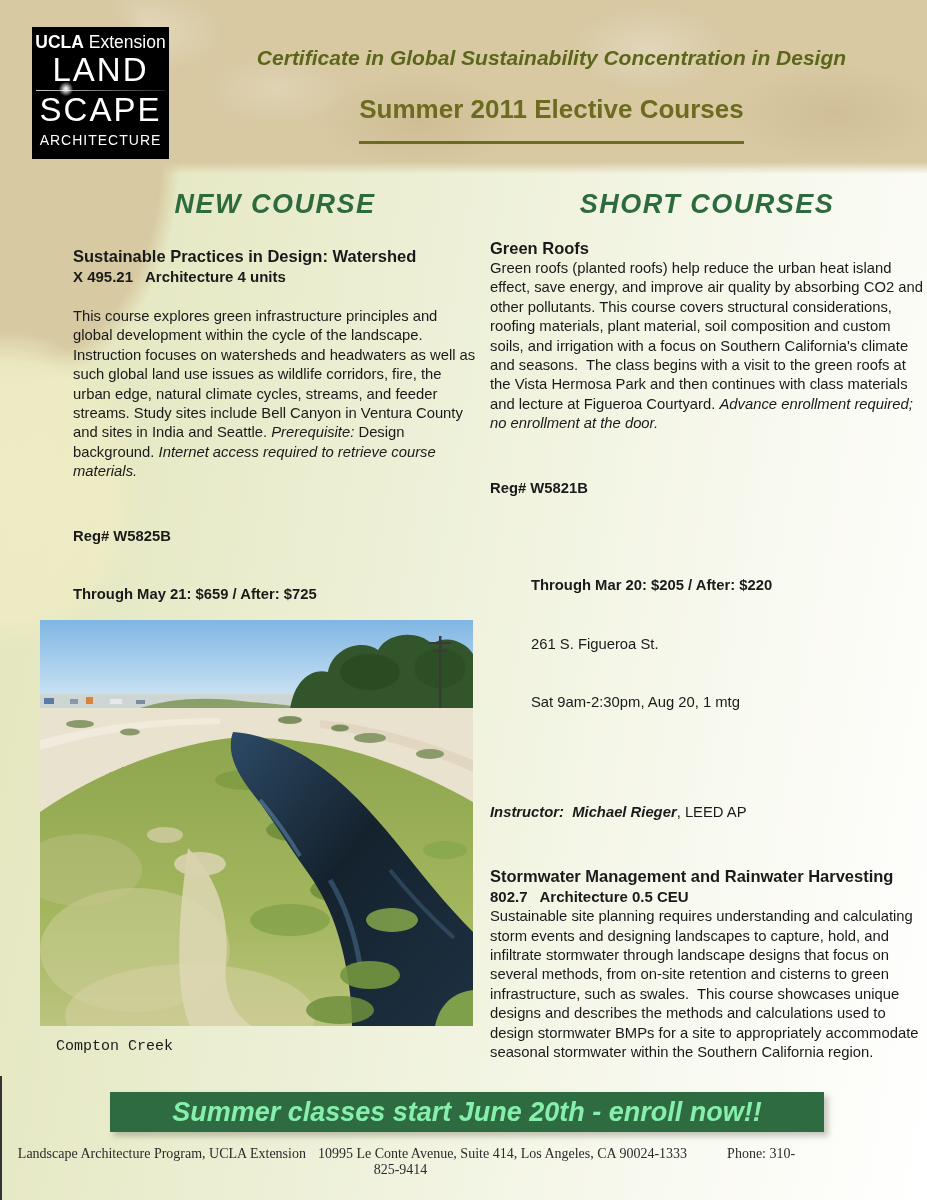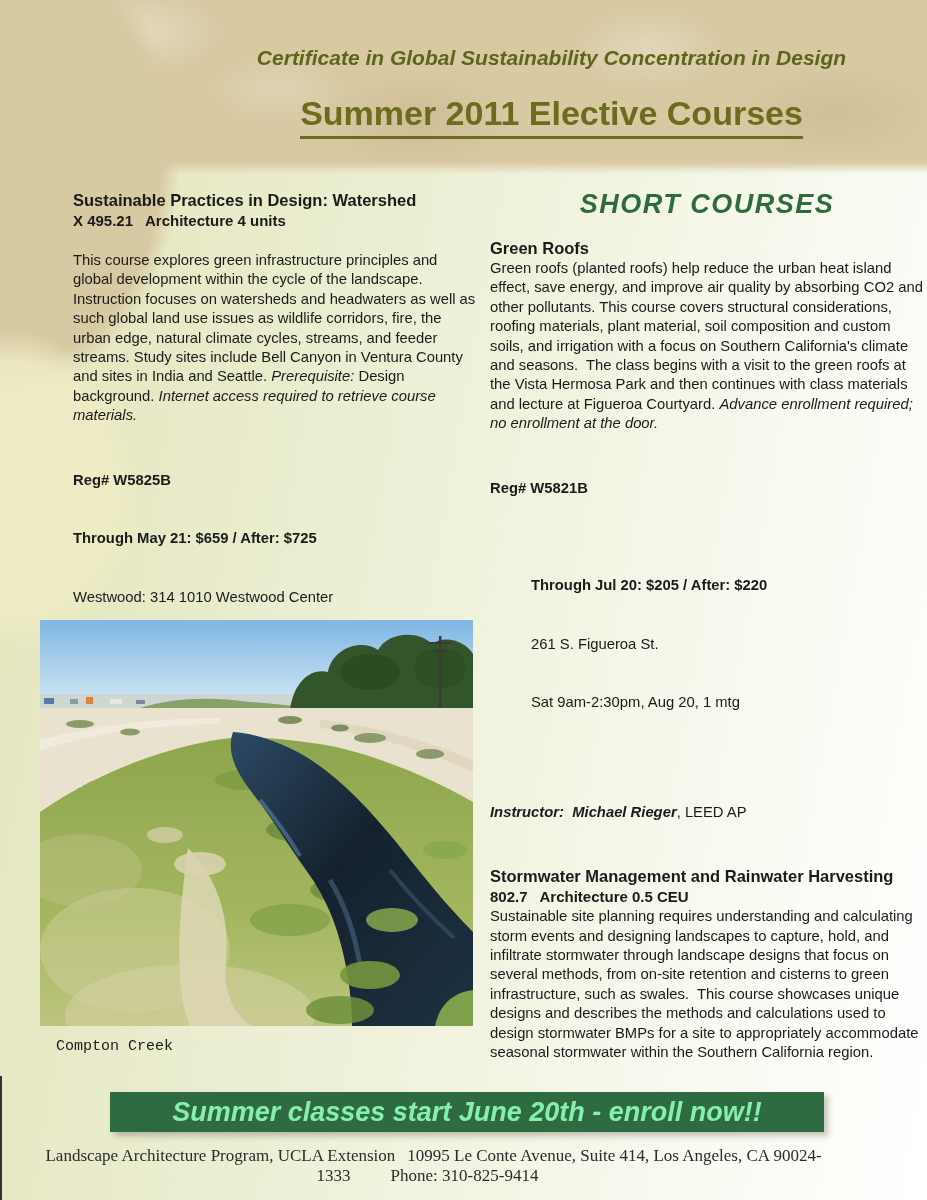--- a/index.html
+++ b/index.html
@@ -35,23 +35,23 @@
     background:linear-gradient(90deg,rgba(255,255,255,.8),rgba(255,255,255,.15));}
   .flare-star{position:absolute;left:26px;top:-7px;width:16px;height:16px;border-radius:50%;
     background:radial-gradient(circle,#ffffff 0%,rgba(255,255,255,.75) 22%,rgba(255,255,255,0) 65%);}
   .logo-sub{font-size:14px;letter-spacing:1px;margin-top:5px;}
 
   
   .header-text{position:absolute;left:176px;top:0;width:751px;height:162px;text-align:center;}
   .cert-title{margin-top:46px;font-size:21px;font-weight:bold;font-style:italic;
     color:var(--certificate-olive,#5c661b);}
   .page-title-wrap{margin-top:24px;}
-  .page-title{display:inline-block;font-size:34px;font-weight:bold;
+  .page-title{display:inline-block;font-size:26px;font-weight:bold;
     color:var(--title-olive,#6b6c1f);border-bottom:3px solid var(--title-olive,#6b6c1f);
-    padding-bottom:3px;}
+    padding-bottom:16px;}
 
   
   .col{position:absolute;top:190px;color:#1a1a1a;}
   .col-left{left:73px;width:404px;}
   .col-right{left:490px;width:434px;}
   .col-heading{font-size:27px;font-weight:bold;font-style:italic;letter-spacing:1.5px;
     color:var(--accent-green,#2d6b3e);text-align:center;line-height:28px;}
   .col-left .col-heading{margin-bottom:28px;}
   .col-right .col-heading{margin-bottom:20px;}
   .course-title{font-size:16.5px;font-weight:bold;line-height:21px;white-space:pre-wrap;}
@@ -69,44 +69,55 @@
   
   .photo{position:absolute;left:40px;top:620px;width:433px;height:406px;}
   .photo svg{display:block;width:100%;height:100%;}
   .photo-caption{position:absolute;left:56px;top:1038px;font-size:15px;color:#1a1a1a;font-family:Liberation Mono, monospace;}
 
   
   .banner{position:absolute;left:110px;top:1092px;width:714px;height:40px;
     background:var(--banner-green,#2f6b41);color:#86efac;display:flex;align-items:center;justify-content:center;
     font-size:27px;font-weight:bold;font-style:italic;box-shadow:4px 4px 6px rgba(90,90,70,.35);}
   .footer{position:absolute;left:0;top:1146px;width:807px;text-align:center;
-    font-family:"Liberation Serif","DejaVu Serif",serif;font-size:17px;color:#2b2b2b;margin-left:27px;}
+    font-family:"Liberation Serif","DejaVu Serif",serif;font-size:14px;color:#2b2b2b;}
   .footer span{margin:0 6px;}
   .footer .phone{margin-left:34px;}
   .scan-edge{position:absolute;left:0;top:1076px;width:2px;height:124px;background:#333;}
 </style>
 </head>
 <body>
 
 <div class="page">
 
   <div class="header-band"></div>
   <div class="band-fade"></div>
   <div class="deco-circle-big"></div>
   <div class="deco-circle-small"></div>
 
+  <div class="logo">
+    <div class="logo-line1"><span class="b">UCLA</span><span> Extension</span></div>
+    <div class="logo-word">LAND</div>
+    <div class="logo-flare">
+      <div class="flare-line"></div>
+      <div class="flare-star"></div>
+    </div>
+    <div class="logo-word">SCAPE</div>
+    <div class="logo-sub">ARCHITECTURE</div>
+  </div>
 
   <div class="header-text">
     <div class="cert-title">Certificate in Global Sustainability Concentration in Design</div>
     <div class="page-title-wrap">
       <span class="page-title">Summer 2011 Elective Courses</span>
     </div>
   </div>
 
   <div class="col col-left">
+    <div class="col-heading">NEW COURSE</div>
     <div class="course-title">Sustainable Practices in Design: Watershed</div>
     <div class="course-code">X 495.21   Architecture 4 units</div>
     <div class="para"><span>This course explores green infrastructure principles and global development within the cycle of the landscape. Instruction focuses on watersheds and headwaters as well as such global land use issues as wildlife corridors, fire, the urban edge, natural climate cycles, streams, and feeder streams. Study sites include Bell Canyon in Ventura County and sites in India and Seattle. </span><i>Prerequisite:</i><span> Design background. </span><i>Internet access required to retrieve course materials.</i></div>
     <div class="gap-sm"></div>
     <div class="reg">
       <div class="bold">Reg# W5825B</div>
       <div class="bold">Through May 21: $659 / After: $725</div>
       <div>Westwood: 314 1010 Westwood Center</div>
       <div>Tue 7-10pm, Jun 21-Sep 6, 15 mtgs</div>
       <div>(3 Sat field trips to be arranged)</div>
@@ -117,21 +128,21 @@
   <div class="col col-right">
     <div class="col-heading">SHORT COURSES</div>
 
     <div>
       <div class="course-title">Green Roofs</div>
       <div class="para"><span>Green roofs (planted roofs) help reduce the urban heat island effect, save energy, and improve air quality by absorbing CO2 and other pollutants. This course covers structural considerations, roofing materials, plant material, soil composition and custom soils, and irrigation with a focus on Southern California's climate and seasons.  The class begins with a visit to the green roofs at the Vista Hermosa Park and then continues with class materials and lecture at Figueroa Courtyard. </span><i>Advance enrollment required; no enrollment at the door.</i></div>
       <div class="gap-sm"></div>
       <div class="reg">
         <div class="bold">Reg# W5821B</div>
         <div class="reg-indent">
-          <div class="bold">Through Jul 20: $205 / After: $220</div>
+          <div class="bold">Through Mar 20: $205 / After: $220</div>
           <div>261 S. Figueroa St.</div>
           <div>Sat 9am-2:30pm, Aug 20, 1 mtg</div>
         </div>
       </div>
       <div class="instructor"><span class="lead">Instructor:  Michael Rieger</span><span>, LEED AP</span></div>
     </div>
 
     <div class="storm-block">
       <div class="course-title">Stormwater Management and Rainwater Harvesting</div>
       <div class="course-code">802.7   Architecture 0.5 CEU</div>

